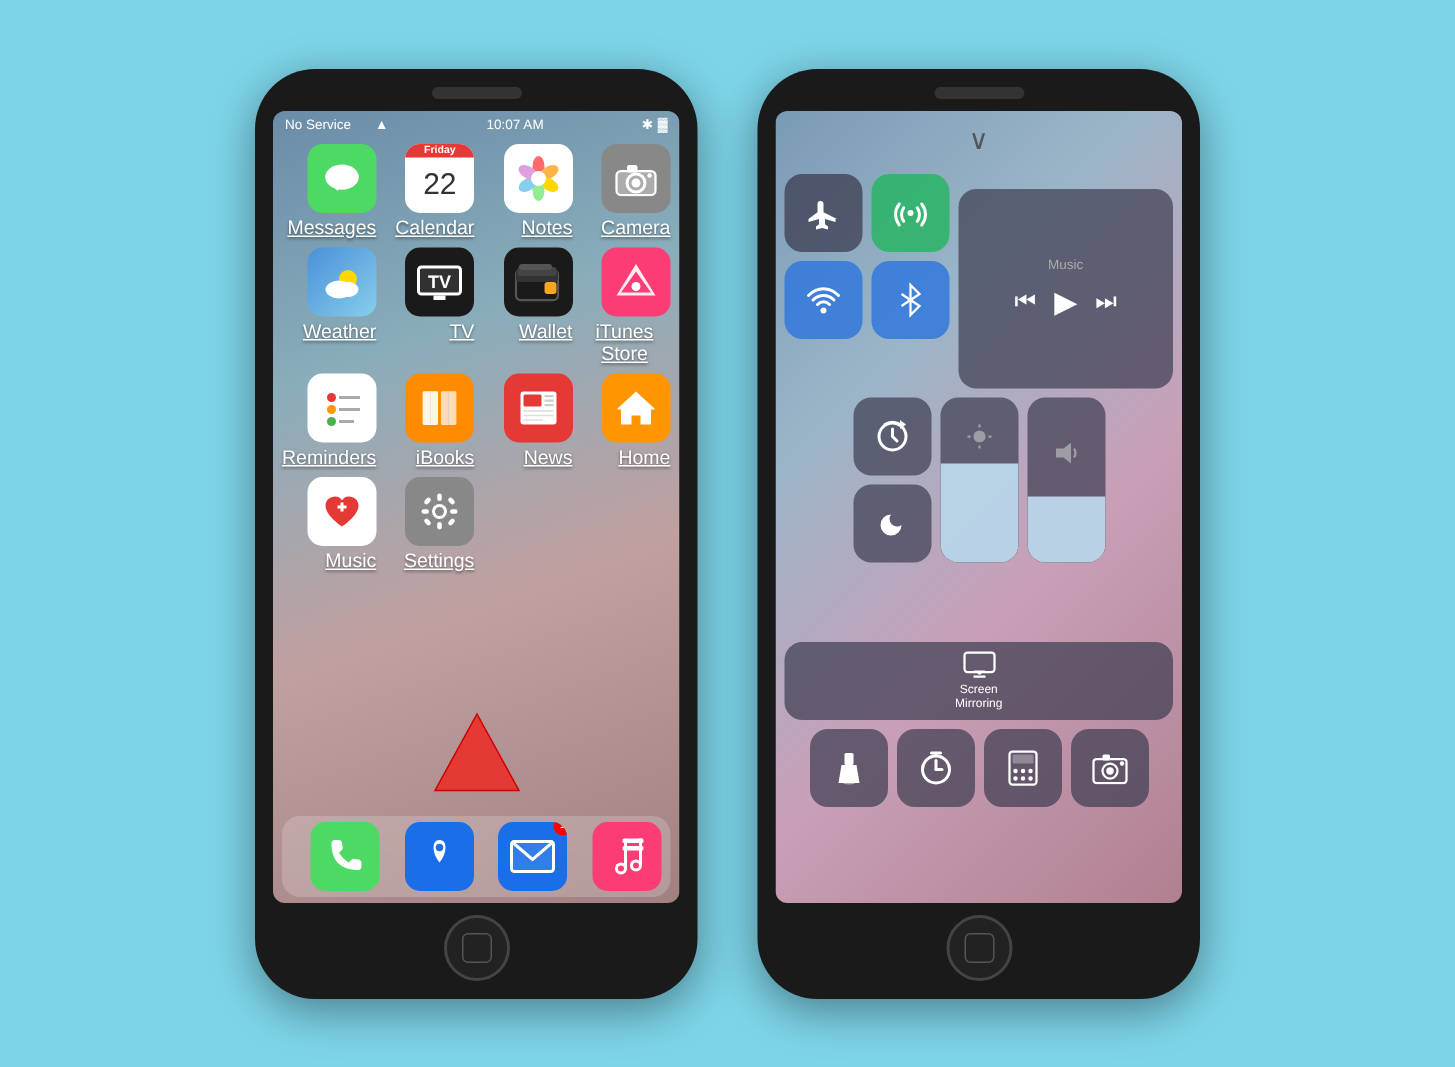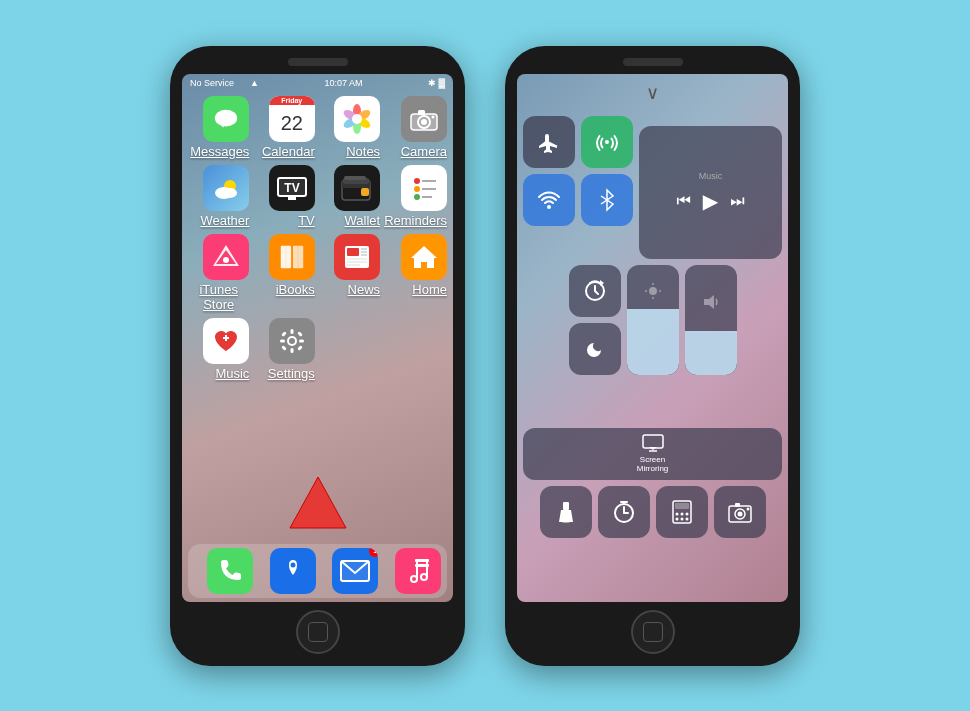--- a/index.html
+++ b/index.html
@@ -448,42 +448,42 @@
               <rect x="2" y="4" width="26" height="6" rx="2" fill="#444"></rect>
               <rect x="3" y="2" width="22" height="4" rx="2" fill="#555"></rect>
               <rect x="20" y="14" width="8" height="8" rx="2" fill="#f5a623"></rect>
             </svg>
           </div>
           <span class="app-label">Wallet</span>
         </div>
 
 
         <div class="app-icon">
+          <div class="app-icon-img app-itunes" style="background:#fc3c75;">
+            <svg width="30" height="30" viewBox="0 0 30 30">
+              <polygon points="15,3 28,24 2,24" fill="rgba(255,255,255,0.9)"></polygon>
+              <polygon points="15,8 25,22 5,22" fill="#fc3c75"></polygon>
+              <circle cx="15" cy="18" r="3" fill="white"></circle>
+            </svg>
+          </div>
+          <span class="app-label">iTunes Store</span>
+        </div>
+
+        <div class="app-icon">
           <div class="app-icon-img app-reminders" style="background:white;">
             <svg width="32" height="32" viewBox="0 0 32 32">
               <circle cx="9" cy="9" r="3" fill="#e53935"></circle>
               <circle cx="9" cy="17" r="3" fill="#ff9800"></circle>
               <circle cx="9" cy="25" r="3" fill="#4caf50"></circle>
               <line x1="14" y1="9" x2="28" y2="9" stroke="#aaa" stroke-width="2"></line>
               <line x1="14" y1="17" x2="28" y2="17" stroke="#aaa" stroke-width="2"></line>
               <line x1="14" y1="25" x2="24" y2="25" stroke="#aaa" stroke-width="2"></line>
             </svg>
           </div>
           <span class="app-label">Reminders</span>
-        </div>
-
-        <div class="app-icon">
-          <div class="app-icon-img app-itunes" style="background:#fc3c75;">
-            <svg width="30" height="30" viewBox="0 0 30 30">
-              <polygon points="15,3 28,24 2,24" fill="rgba(255,255,255,0.9)"></polygon>
-              <polygon points="15,8 25,22 5,22" fill="#fc3c75"></polygon>
-              <circle cx="15" cy="18" r="3" fill="white"></circle>
-            </svg>
-          </div>
-          <span class="app-label">iTunes Store</span>
         </div>
 
 
         <div class="app-icon">
           <div class="app-icon-img app-ibooks" style="background:#ff8c00;">
             <svg width="30" height="30" viewBox="0 0 32 32">
               <rect x="4" y="4" width="11" height="24" rx="1" fill="rgba(255,255,255,0.9)"></rect>
               <rect x="17" y="4" width="11" height="24" rx="1" fill="rgba(255,255,255,0.7)"></rect>
               <line x1="9.5" y1="4" x2="9.5" y2="28" stroke="#ddd" stroke-width="0.5"></line>
               <line x1="22.5" y1="4" x2="22.5" y2="28" stroke="#ccc" stroke-width="0.5"></line>

